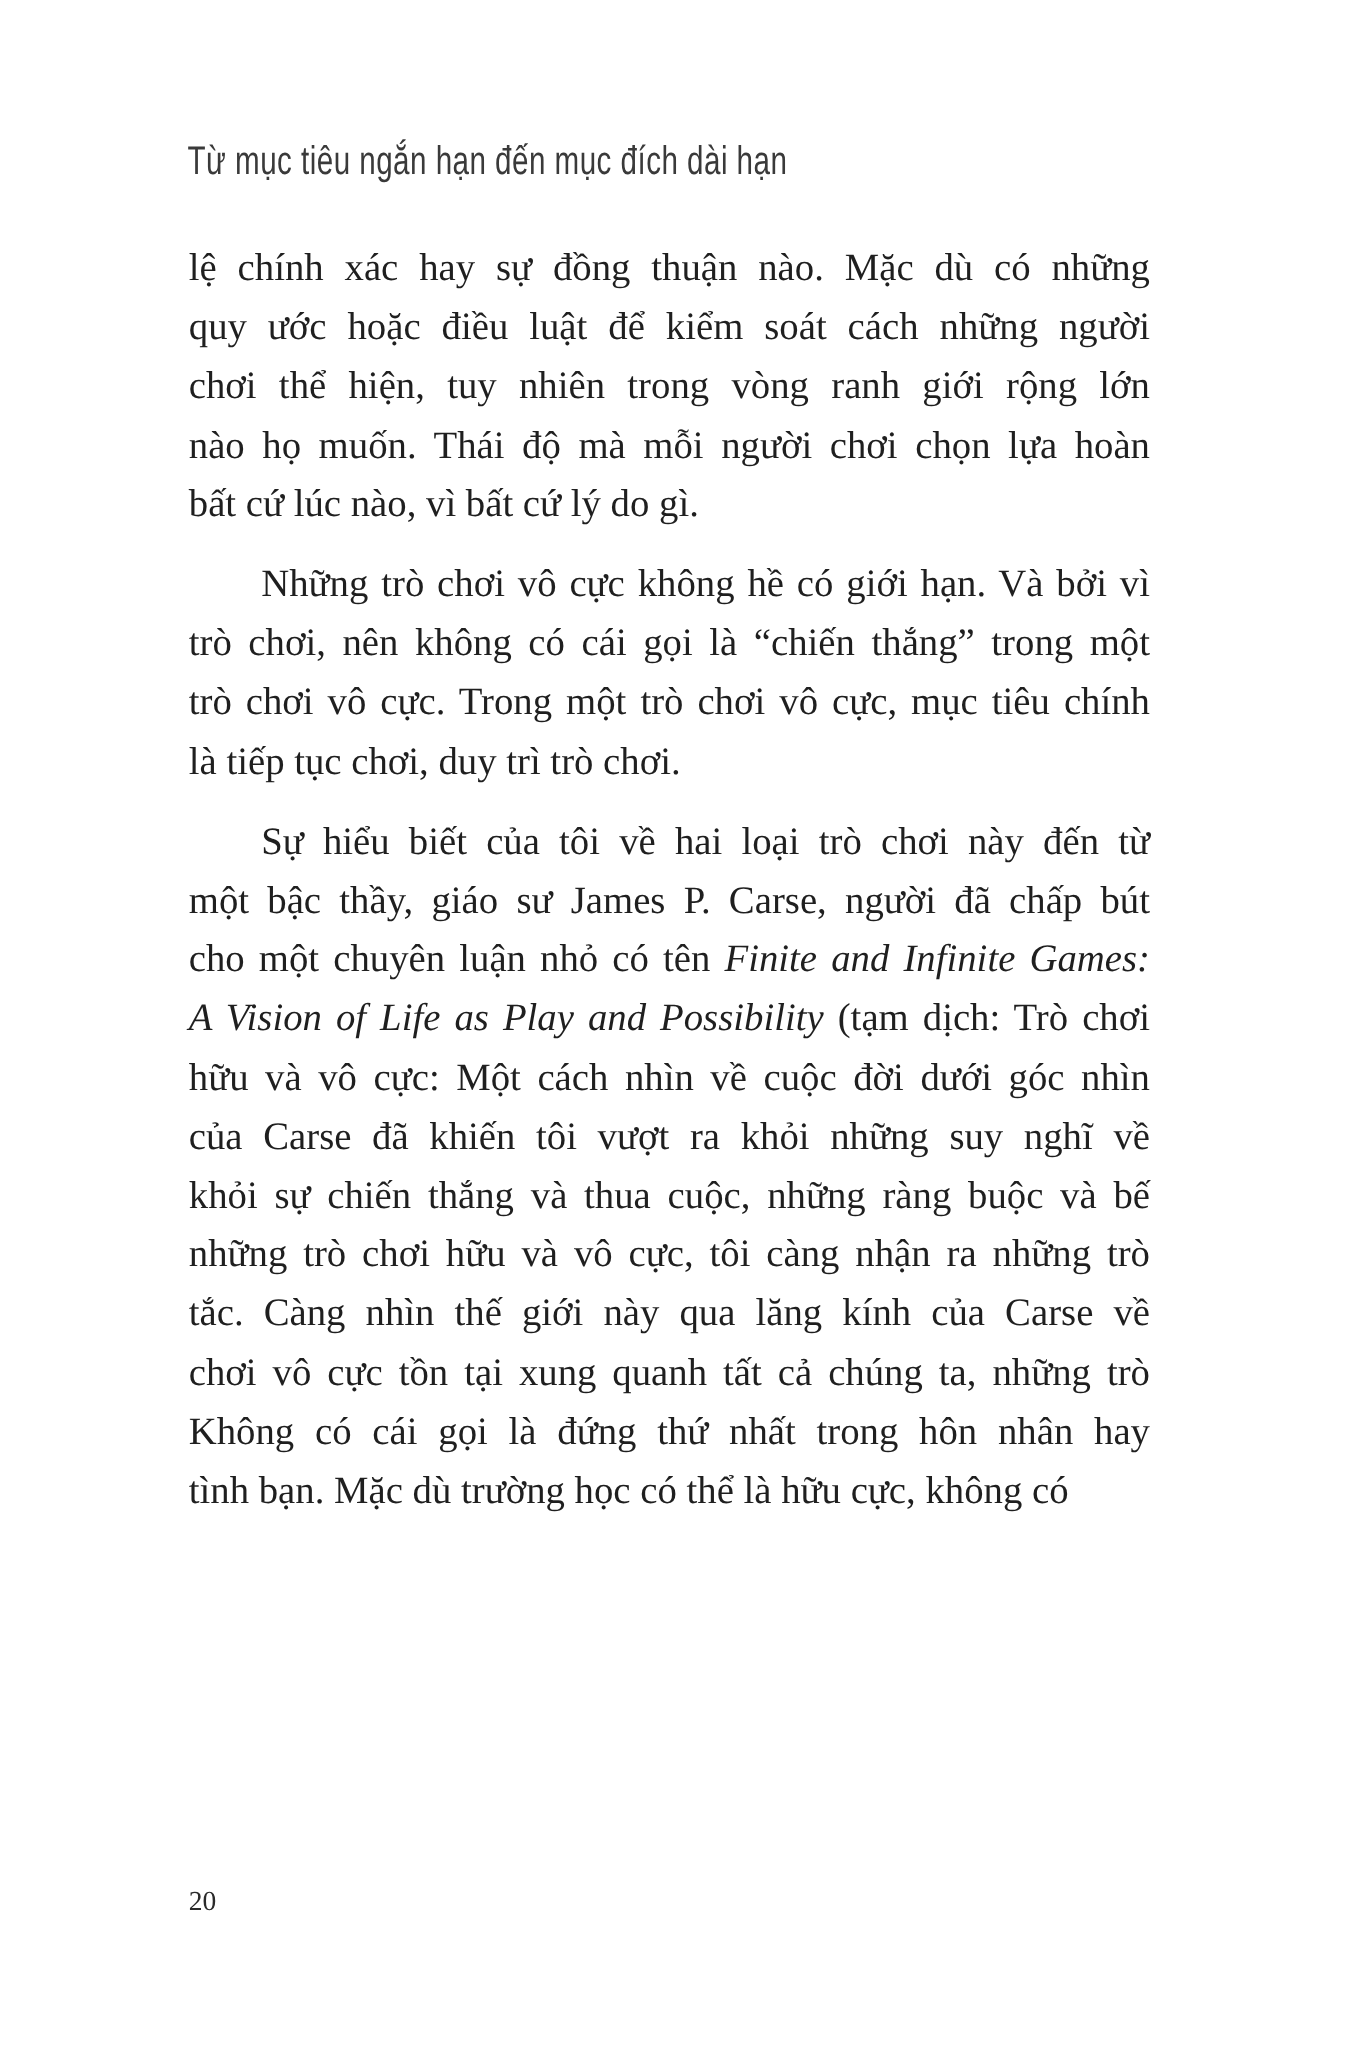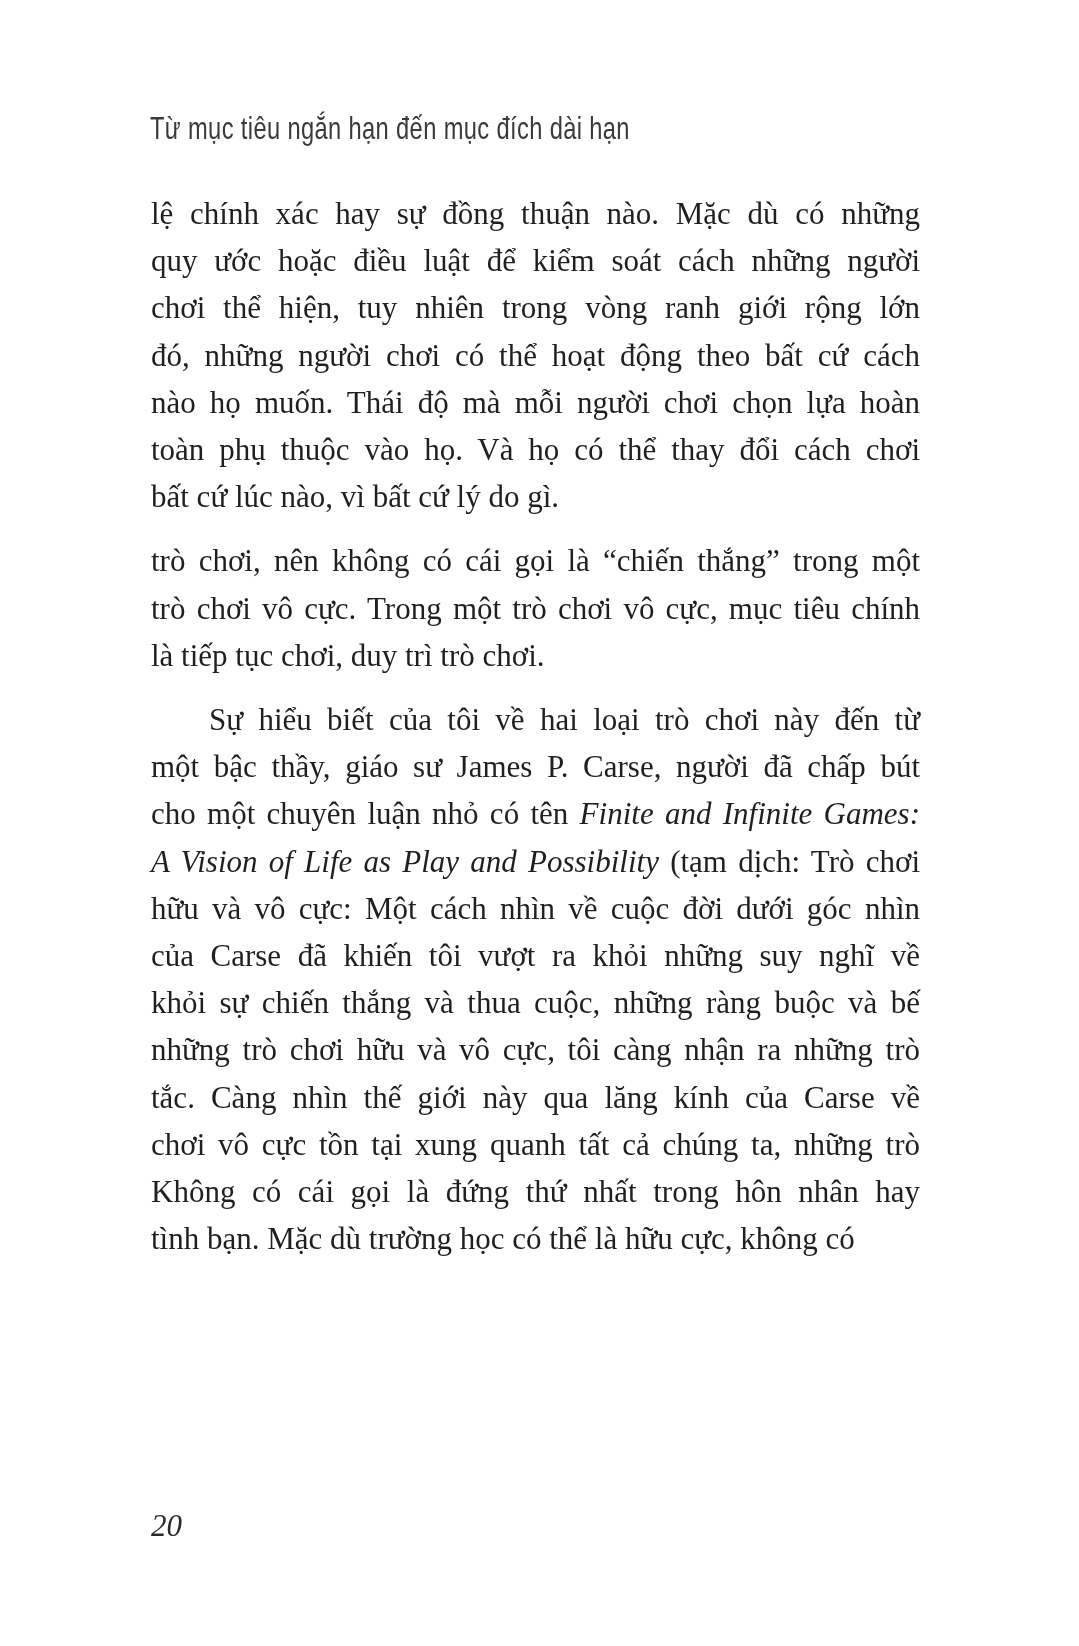--- a/index.html
+++ b/index.html
@@ -53,42 +53,40 @@
   .line.indented {
     padding-left: 58px;
   }
   .line i {
     font-style: italic;
   }
   .page-number {
     position: absolute;
     left: 151px;
     top: 1508px;
-    font-size: 31px;
+    font-size: 22px;
     color: #2a2a2a;
-    font-style: italic;
   }
 </style>
 </head>
 <body>
 
 <div class="page">
   <div class="running-header">Từ mục tiêu ngắn hạn đến mục đích dài hạn</div>
 
   <div class="body-text">
       <div class="para">
         <div class="line"><span>lệ chính xác hay sự đồng thuận nào. Mặc dù có những</span></div>
         <div class="line"><span>quy ước hoặc điều luật để kiểm soát cách những người</span></div>
         <div class="line"><span>chơi thể hiện, tuy nhiên trong vòng ranh giới rộng lớn</span></div>
-        <div class="line"><span>đó, những người chơi có thể hoạt động theo bất cứ cách</span></div>
         <div class="line"><span>nào họ muốn. Thái độ mà mỗi người chơi chọn lựa hoàn</span></div>
-        <div class="line"><span>toàn phụ thuộc vào họ. Và họ có thể thay đổi cách chơi</span></div>
         <div class="line last"><span>bất cứ lúc nào, vì bất cứ lý do gì.</span></div>
       </div>
       <div class="para">
+        <div class="line indented"><span>Những trò chơi vô cực không hề có giới hạn. Và bởi vì</span></div>
         <div class="line"><span>trò chơi, nên không có cái gọi là “chiến thắng” trong một</span></div>
         <div class="line"><span>trò chơi vô cực. Trong một trò chơi vô cực, mục tiêu chính</span></div>
         <div class="line last"><span>là tiếp tục chơi, duy trì trò chơi.</span></div>
       </div>
       <div class="para">
         <div class="line indented"><span>Sự hiểu biết của tôi về hai loại trò chơi này đến từ</span></div>
         <div class="line"><span>một bậc thầy, giáo sư James P. Carse, người đã chấp bút</span></div>
         <div class="line"><span>cho một chuyên luận nhỏ có tên </span><i>Finite and Infinite Games:</i></div>
         <div class="line"><i>A Vision of Life as Play and Possibility</i><span> (tạm dịch: Trò chơi</span></div>
         <div class="line"><span>hữu và vô cực: Một cách nhìn về cuộc đời dưới góc nhìn</span></div>

